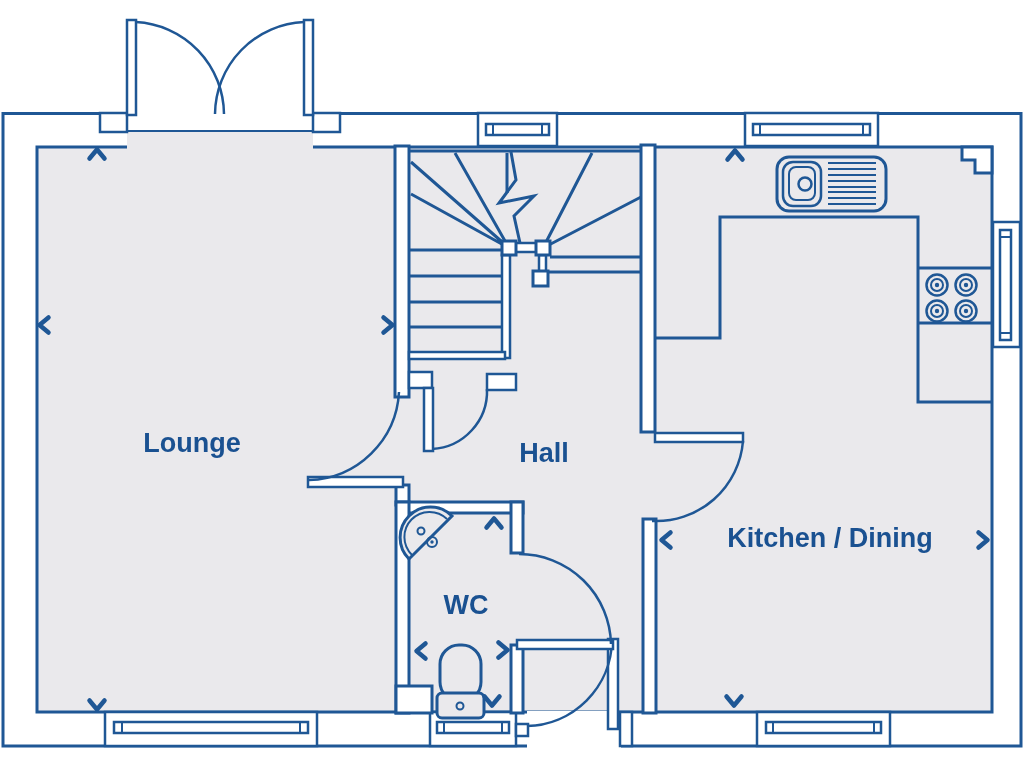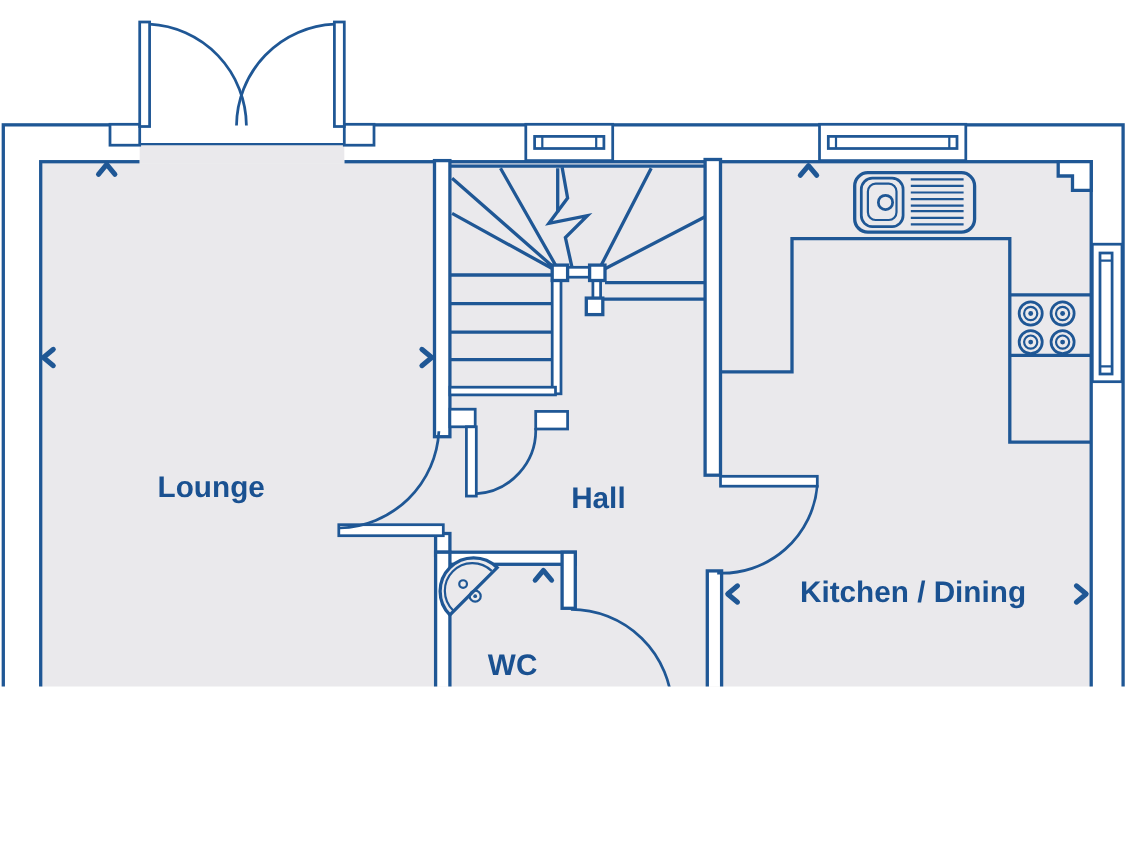--- a/index.html
+++ b/index.html
@@ -2,21 +2,21 @@
 <html style="--line: #1f5795; --text: #1a5191; --floor: #eae9ec; --bg: #ffffff;"><head>
 <meta charset="utf-8">
 <style>
   :root{
     --line:#1f5795;
     --text:#1a5191;
     --floor:#eae9ec;
     --bg:#ffffff;
   }
   html,body{margin:0;padding:0;background:var(--bg);}
-  .stage{width:1024px;height:624px;position:relative;background:var(--bg);text-decoration:underline;}
+  .stage{width:1024px;height:768px;position:relative;background:var(--bg);text-decoration:underline;}
   svg{display:block;}
   
   .w   {fill:#ffffff;stroke:var(--line);stroke-width:3;}
   .w2  {fill:#ffffff;stroke:var(--line);stroke-width:2.5;}
   
   .ln  {fill:none;stroke:var(--line);stroke-width:3;}
   .ln2 {fill:none;stroke:var(--line);stroke-width:2.5;}
   .thin{fill:none;stroke:var(--line);stroke-width:2;}
   
   .fx  {fill:var(--floor);stroke:var(--line);stroke-width:3;}

